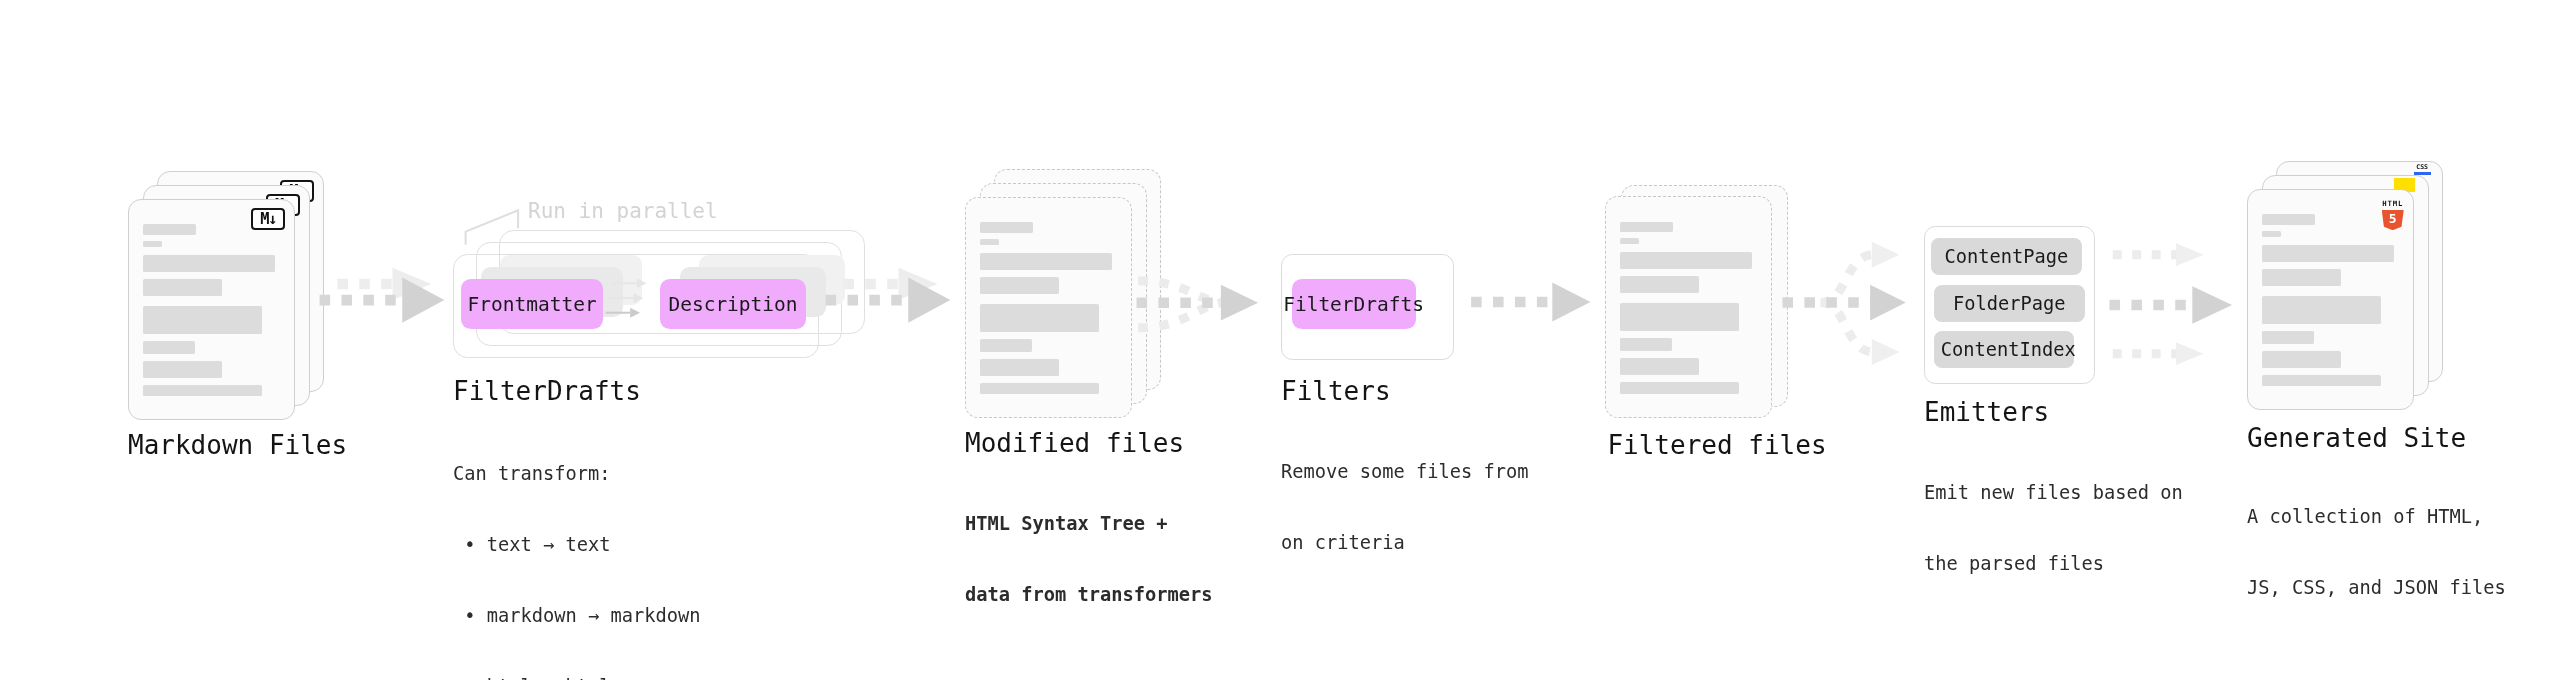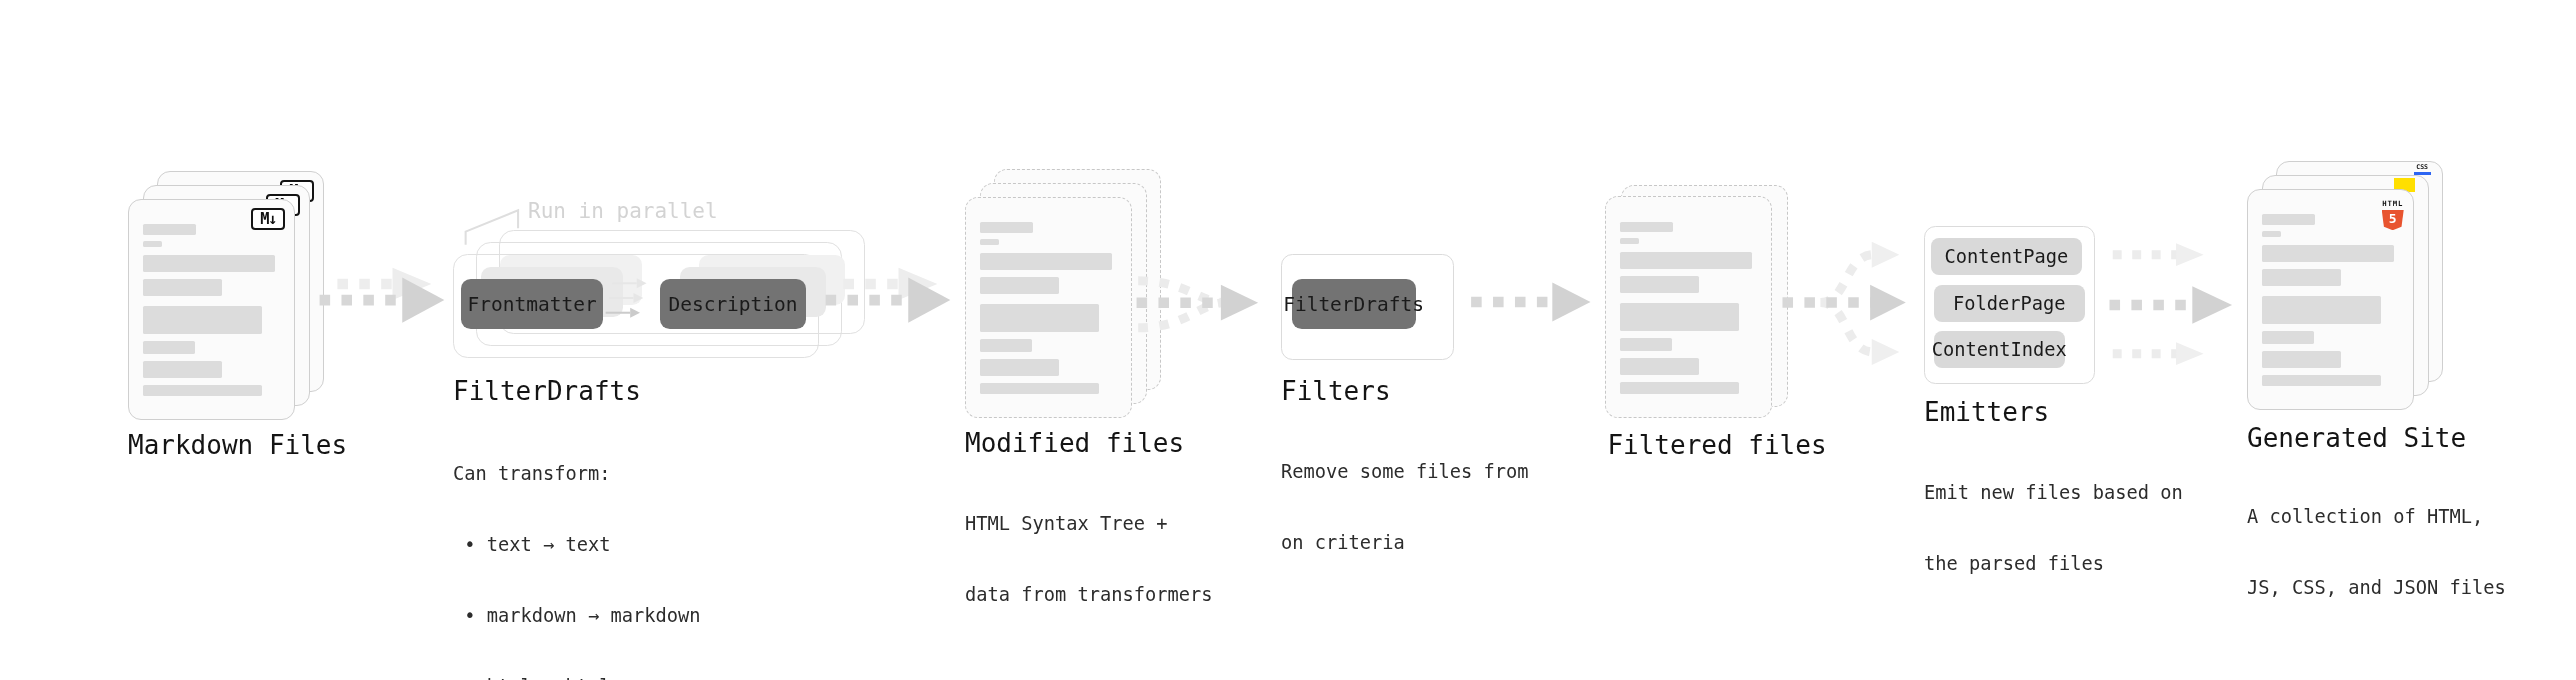--- a/index.html
+++ b/index.html
@@ -41,21 +41,21 @@
   .html5-badge .h5-shield{
     width:22px;height:20.3px;margin:0.8px auto 0;background:#e8542f;
     clip-path:polygon(0 0,100% 0,90% 83%,50% 100%,10% 83%);
     color:#fff;font-size:13px;font-weight:700;line-height:18.7px;
   }
 
   
   .frame{position:absolute;border:1.6px solid #e0e0e0;border-radius:14.6px;box-sizing:border-box;background:transparent;}
   .panel{position:absolute;border:1.6px solid #dbdbdb;border-radius:11.4px;background:#ffffff;box-sizing:border-box;}
   .chip{
-    position:absolute;background:#737373;border-radius:9.8px;
+    position:absolute;background:#f0abfc;border-radius:9.8px;
     display:flex;align-items:center;justify-content:center;
     font-size:19.5px;color:#1a1a1a;white-space:nowrap;
   }
   .chip.ghost1{background:#e9e9e9;color:transparent;}
   .chip.ghost2{background:#f1f1f1;color:transparent;}
   .chip.small{border-radius:8.1px;background:#d9d9d9;font-size:18.7px;}
 
   
   .title{position:absolute;font-size:26px;color:#141414;white-space:nowrap;}
   .desc{position:absolute;font-size:18.7px;line-height:23.6px;color:#2c2c2c;white-space:pre;}
@@ -144,21 +144,21 @@
     </g>
   </svg>
 
   <div class="abs" style="left:965px;top:169px;">
     <div class="doc-card dashed" style="left:29px;top:0;"></div>
     <div class="doc-card dashed" style="left:14.6px;top:14px;"></div>
     <div class="doc-card dashed" style="left:0;top:28px;">
       <span class="bars"><i></i><i></i><i></i><i></i><i></i><i></i><i></i><i></i></span>
     </div>
     <div class="title" style="left:0;top:259px;">Modified files</div>
-    <div class="desc" style="left:0;top:296px;">
+    <div class="desc" style="left:0;top:296px;font-weight:bold;">
       <div>HTML Syntax Tree +</div>
       <div>data from transformers</div>
     </div>
   </div>
 
   <svg class="abs" style="left:1130px;top:267px;" width="142" height="77" viewBox="0 0 175 95">
     <path d="M 10,17 C 70,17 85,44 118,44" fill="none" stroke="#ebebeb" stroke-width="11" stroke-dasharray="12 14"></path>
     <path d="M 10,75 C 70,75 85,44 118,44" fill="none" stroke="#ebebeb" stroke-width="11" stroke-dasharray="12 14"></path>
     <line x1="8" y1="44" x2="115" y2="44" stroke="#d7d7d7" stroke-width="13" stroke-dasharray="13 14"></line>
     <polygon points="112,22 158,44 112,66" fill="#d2d2d2"></polygon>
@@ -193,21 +193,21 @@
     <path d="M 55,77 C 88,77 85,138 120,138" fill="none" stroke="#ececec" stroke-width="11" stroke-dasharray="12 14"></path>
     <polygon points="118,122 152,138 118,154" fill="#efefef"></polygon>
     <line x1="8" y1="77" x2="118" y2="77" stroke="#d7d7d7" stroke-width="13" stroke-dasharray="13 14"></line>
     <polygon points="116,55 160,77 116,99" fill="#d2d2d2"></polygon>
   </svg>
 
   <div class="abs" style="left:1924px;top:197px;">
     <div class="panel" style="left:0;top:29px;width:171px;height:158px;"></div>
     <div class="chip small" style="left:7px;top:41px;width:151px;height:37px;">ContentPage</div>
     <div class="chip small" style="left:9.8px;top:88px;width:151px;height:37px;">FolderPage</div>
-    <div class="chip small" style="left:9.8px;top:134px;width:131px;height:37px;">ContentIndex</div>
+    <div class="chip small" style="left:9.8px;top:134px;width:131px;height:37px;padding-left:9px;">ContentIndex</div>
     <div class="title" style="left:0;top:200px;">Emitters</div>
     <div class="desc" style="left:0;top:237px;">
       <div>Emit new files based on</div>
       <div>the parsed files</div>
     </div>
   </div>
 
   <svg class="abs" style="left:2103px;top:240px;" width="138" height="130" viewBox="0 0 170 160">
     <line x1="12" y1="18" x2="92" y2="18" stroke="#ececec" stroke-width="11" stroke-dasharray="11 13"></line>
     <polygon points="90,4 124,18 90,32" fill="#efefef"></polygon>

